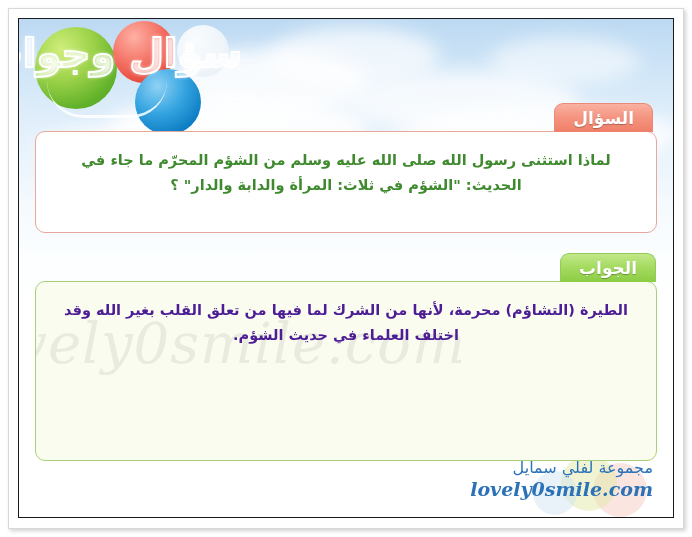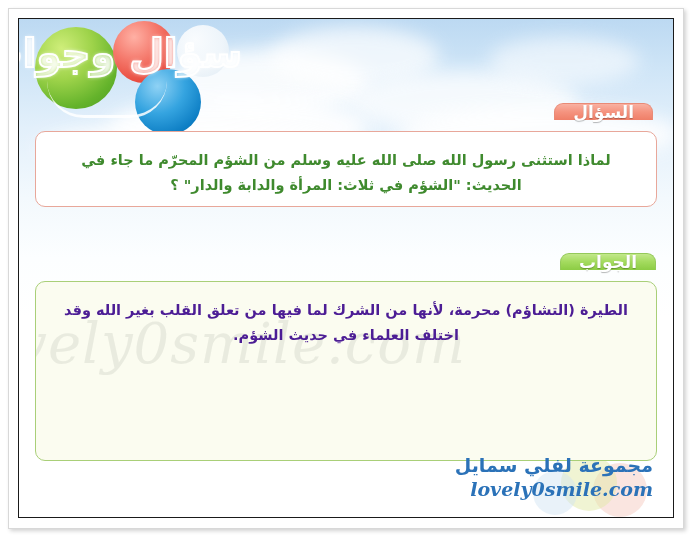--- a/index.html
+++ b/index.html
@@ -119,21 +119,21 @@
     left: 20px; top: 60px;
     width: 120px; height: 34px;
     border-bottom: 3px solid rgba(255,255,255,0.85);
     border-radius: 0 0 60px 60px;
     pointer-events: none;
   }
 
   
   .tab {
     position: absolute;
-    height: 17px;
+    height: 29px;
     min-width: 84px;
     padding: 0 18px;
     border-radius: 9px 9px 0 0;
     box-sizing: border-box;
     display: flex;
     align-items: center;
     justify-content: flex-end;
     color: #ffffff;
     font-size: 17px;
     font-weight: bold;
@@ -160,21 +160,21 @@
     position: absolute;
     left: 16px;
     right: 16px;
     border-radius: 10px;
     box-sizing: border-box;
     padding: 16px 22px 14px 22px;
     z-index: 3;
   }
   .q-box {
     top: 112px;
-    height: 76px;
+    height: 102px;
     background: #ffffff;
     border: 1px solid #e8a79a;
   }
   .a-box {
     top: 262px;
     height: 180px;
     background: #fbfcf0;
     border: 1px solid #a9cf78;
     overflow: hidden;
   }
@@ -213,22 +213,22 @@
   
   .footer {
     position: absolute;
     right: 20px;
     bottom: 16px;
     text-align: right;
     direction: rtl;
     z-index: 3;
   }
   .footer-ar {
-    font-size: 19px;
-    font-weight: bold;
+    font-size: 16px;
+    font-weight: normal;
     color: #2b72b8;
     line-height: 1.25;
   }
   .footer-url {
     font-family: "DejaVu Serif", "Liberation Serif", serif;
     font-style: italic;
     font-size: 19px;
     font-weight: bold;
     color: #2b72b8;
     direction: ltr;

